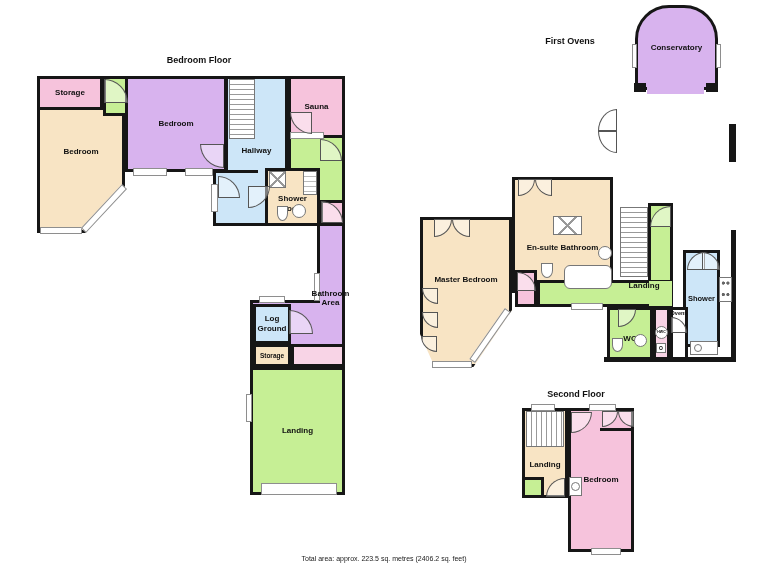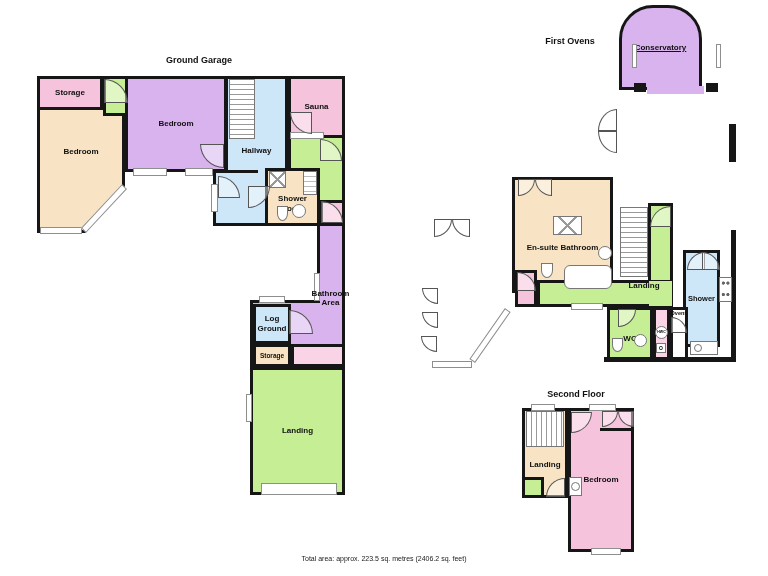--- a/index.html
+++ b/index.html
@@ -37,21 +37,21 @@
   .lbl{position:absolute;z-index:6;font:bold 8px/1.15 "Liberation Sans",sans-serif;color:#111;text-align:center;}
   .tiny{font:bold 3.5px/1 "Liberation Sans",sans-serif;display:flex;align-items:center;justify-content:center;}
   .footer{position:absolute;left:0;top:555px;width:768px;z-index:6;text-align:center;
           font:400 7px/1.2 "Liberation Sans",sans-serif;color:#1a1a1a;}
 </style>
 </head>
 <body>
 
 <div id="plan">
 
-  <div class="title" style="left:139px;top:55px;width:120px;">Ground Garage</div>
+  <div class="title" style="left:139px;top:55px;width:120px;">Bedroom Floor</div>
 
   <div class="room" style="left:37px;top:106px;width:88px;height:127px;background:var(--cream);padding-bottom:35px;clip-path:polygon(0 0,100% 0,100% 66%,55% 100%,0 100%);">
     <span>Bedroom</span>
   </div>
   <div class="room" style="left:37px;top:76px;width:66px;height:34px;background:var(--pink);">
     <span>Storage</span>
   </div>
   <div class="room" style="left:103px;top:76px;width:28px;height:40px;background:var(--green);"></div>
   <div class="room" style="left:125px;top:76px;width:102px;height:96px;background:var(--purple);">
     <span>Bedroom</span>
@@ -105,28 +105,31 @@
   <div class="door d-bl" style="left:200px;top:144px;width:24px;height:24px;"></div>
   <div class="door d-tr" style="left:218px;top:176px;width:22px;height:22px;"></div>
   <div class="door d-br" style="left:248px;top:186px;width:22px;height:22px;"></div>
   <div class="door d-bl" style="left:290px;top:112px;width:22px;height:22px;"></div>
   <div class="door d-tr" style="left:320px;top:139px;width:22px;height:22px;"></div>
   <div class="door d-tr" style="left:321px;top:201px;width:22px;height:22px;"></div>
   <div class="door d-tr" style="left:289px;top:310px;width:24px;height:24px;"></div>
 
   <div class="title" style="left:530px;top:36px;width:80px;">First Ovens</div>
 
-  <div class="room" style="left:619px;top:5px;width:83px;height:85px;background:var(--purple);border-radius:34px 34px 0 0;text-decoration:underline;">
+  <div class="room" style="left:635px;top:5px;width:83px;height:85px;background:var(--purple);border-radius:34px 34px 0 0;">
     <span>Conservatory</span>
   </div>
   <div class="patch" style="left:647px;top:86px;width:57px;height:8px;background:var(--purple);"></div>
   <div class="wall" style="left:634px;top:83px;width:12px;height:9px;"></div>
   <div class="wall" style="left:706px;top:83px;width:12px;height:9px;"></div>
   <div class="wall" style="left:729px;top:124px;width:7px;height:38px;"></div>
 
+  <div class="room" style="left:420px;top:217px;width:92px;height:150px;background:var(--cream);padding-bottom:25px;clip-path:polygon(0 0,100% 0,100% 62%,58% 100%,16% 100%,0 78%);">
+    <span>Master Bedroom</span>
+  </div>
   <div class="room" style="left:512px;top:177px;width:101px;height:116px;background:var(--cream);padding-top:25px;">
     <span>En-suite Bathroom</span>
   </div>
   <div class="room" style="left:515px;top:270px;width:22px;height:37px;background:var(--pink);z-index:2;"></div>
 
   <div class="room" style="left:648px;top:203px;width:25px;height:104px;background:var(--green);"></div>
   <div class="room" style="left:537px;top:280px;width:136px;height:27px;background:var(--green);"></div>
   <div class="patch" style="left:649px;top:281px;width:23px;height:25px;background:var(--green);"></div>
   <div class="lbl" style="left:620px;top:281px;width:48px;">Landing</div>
 

